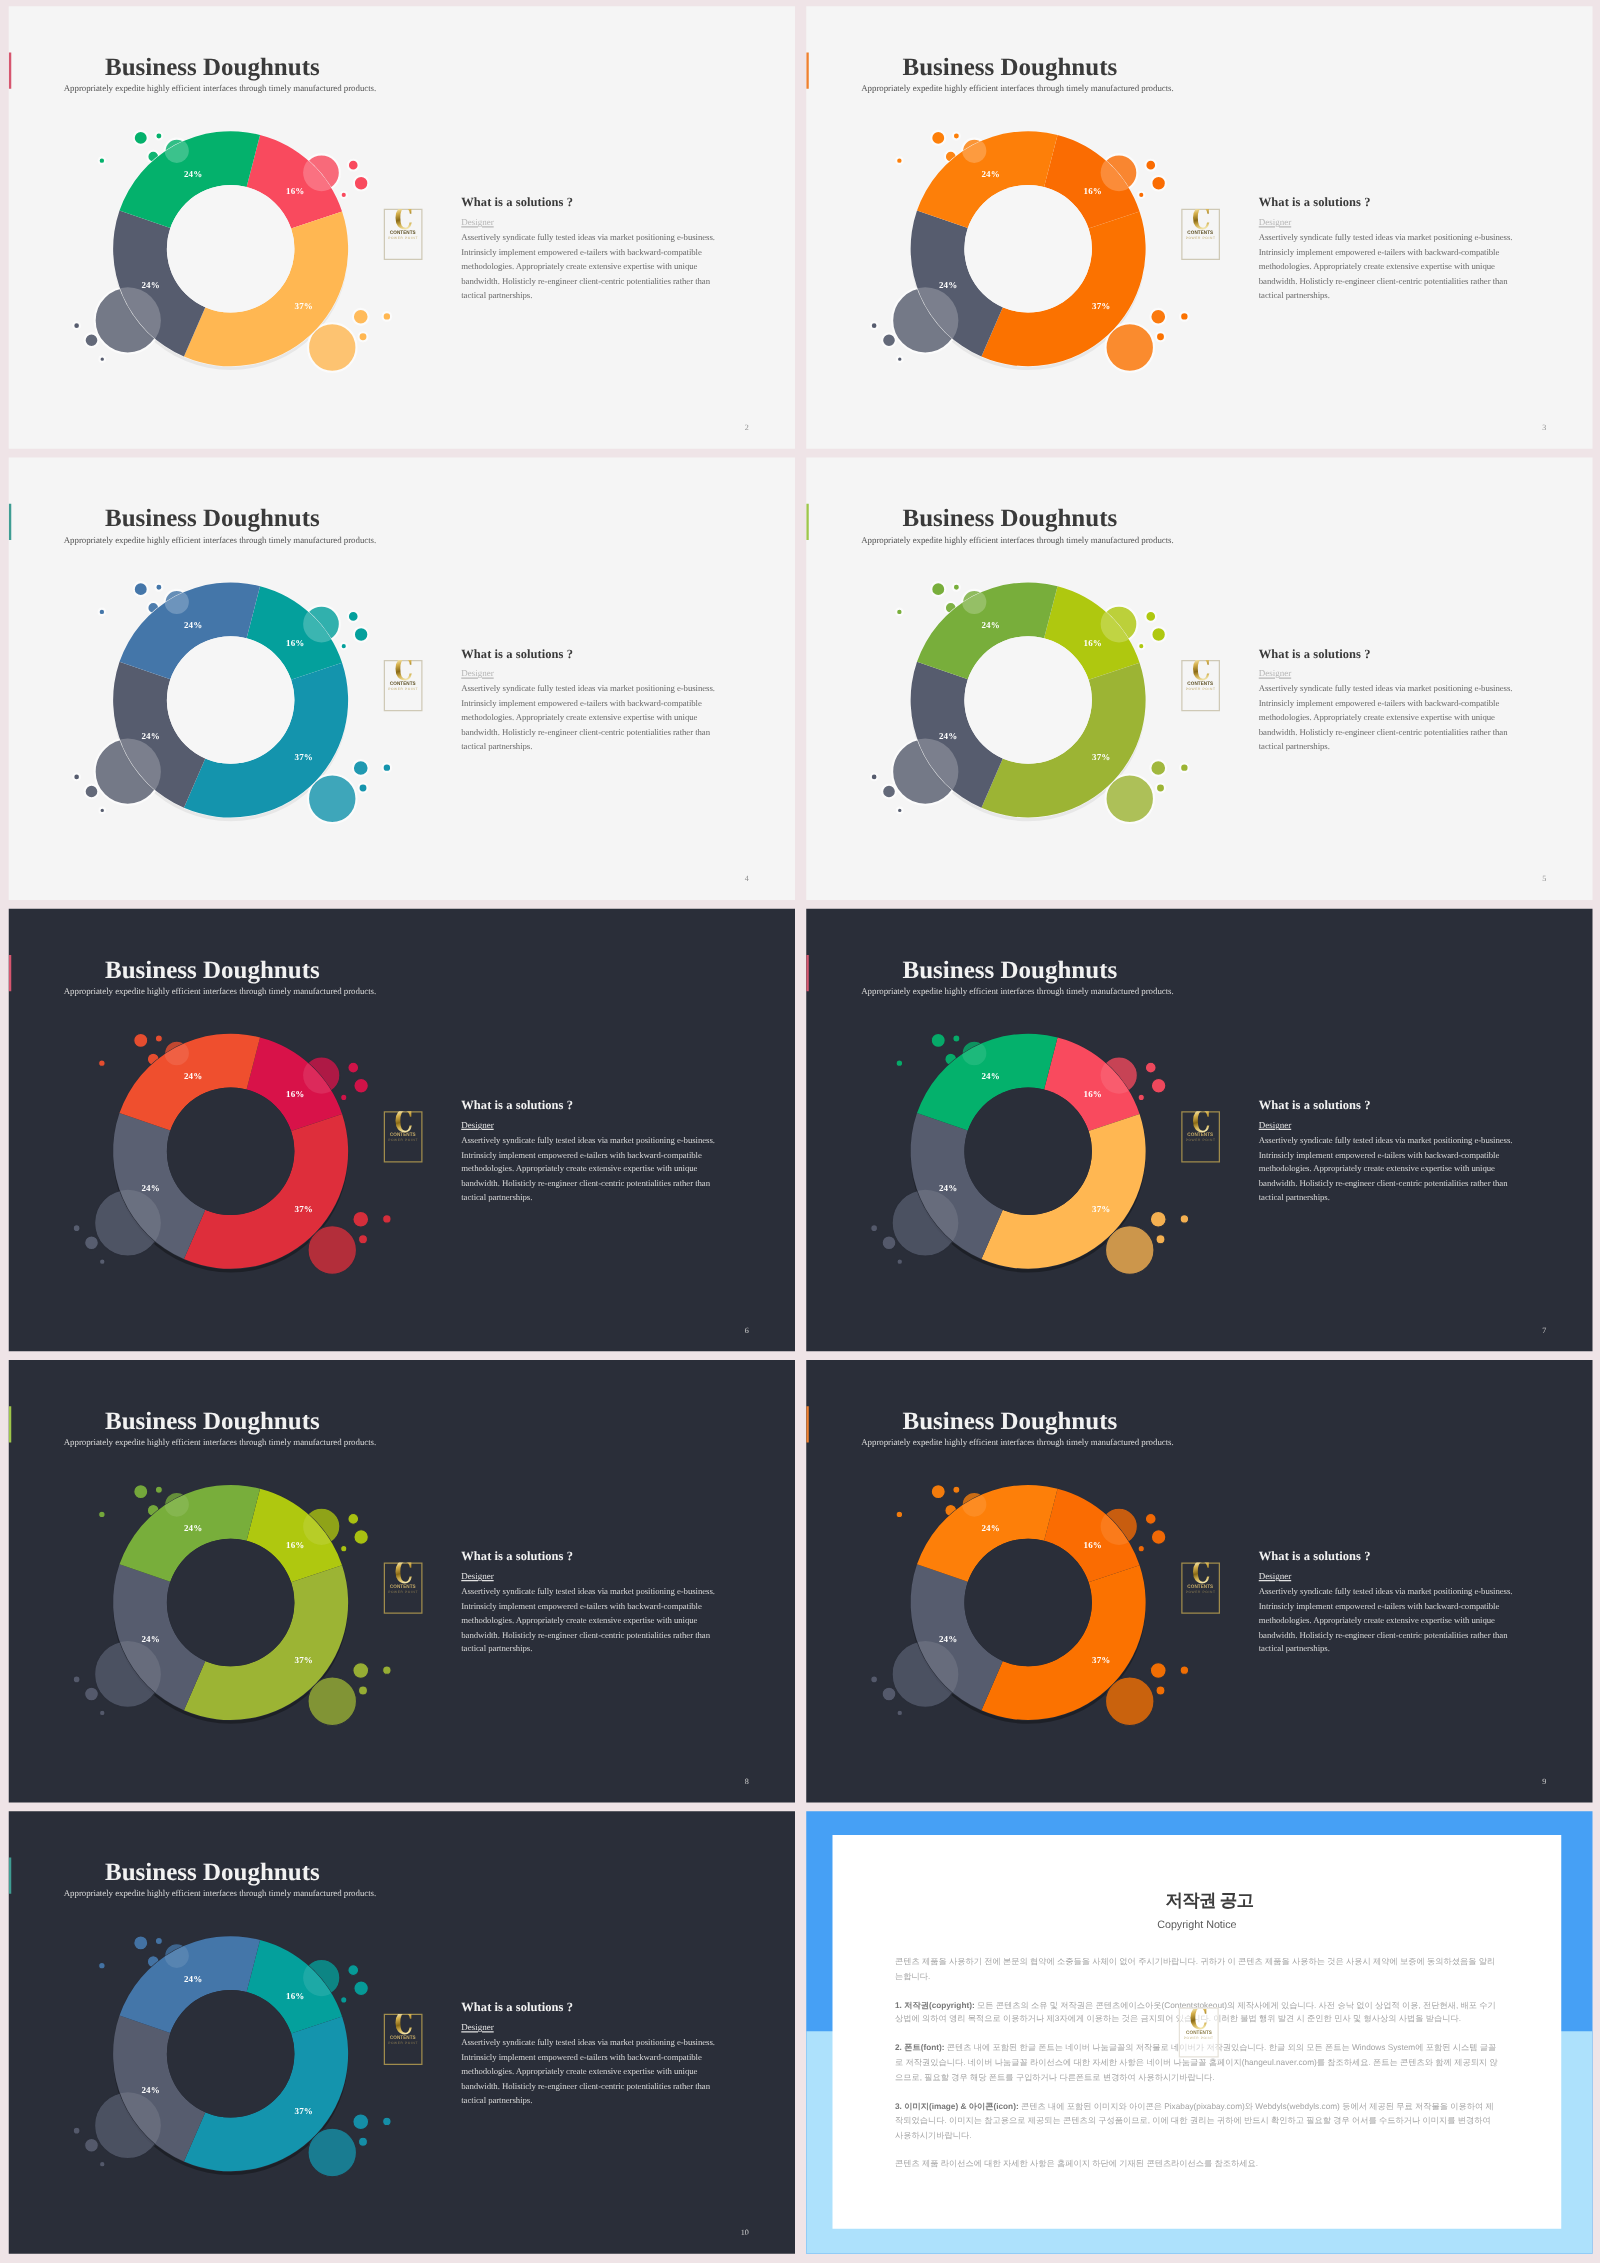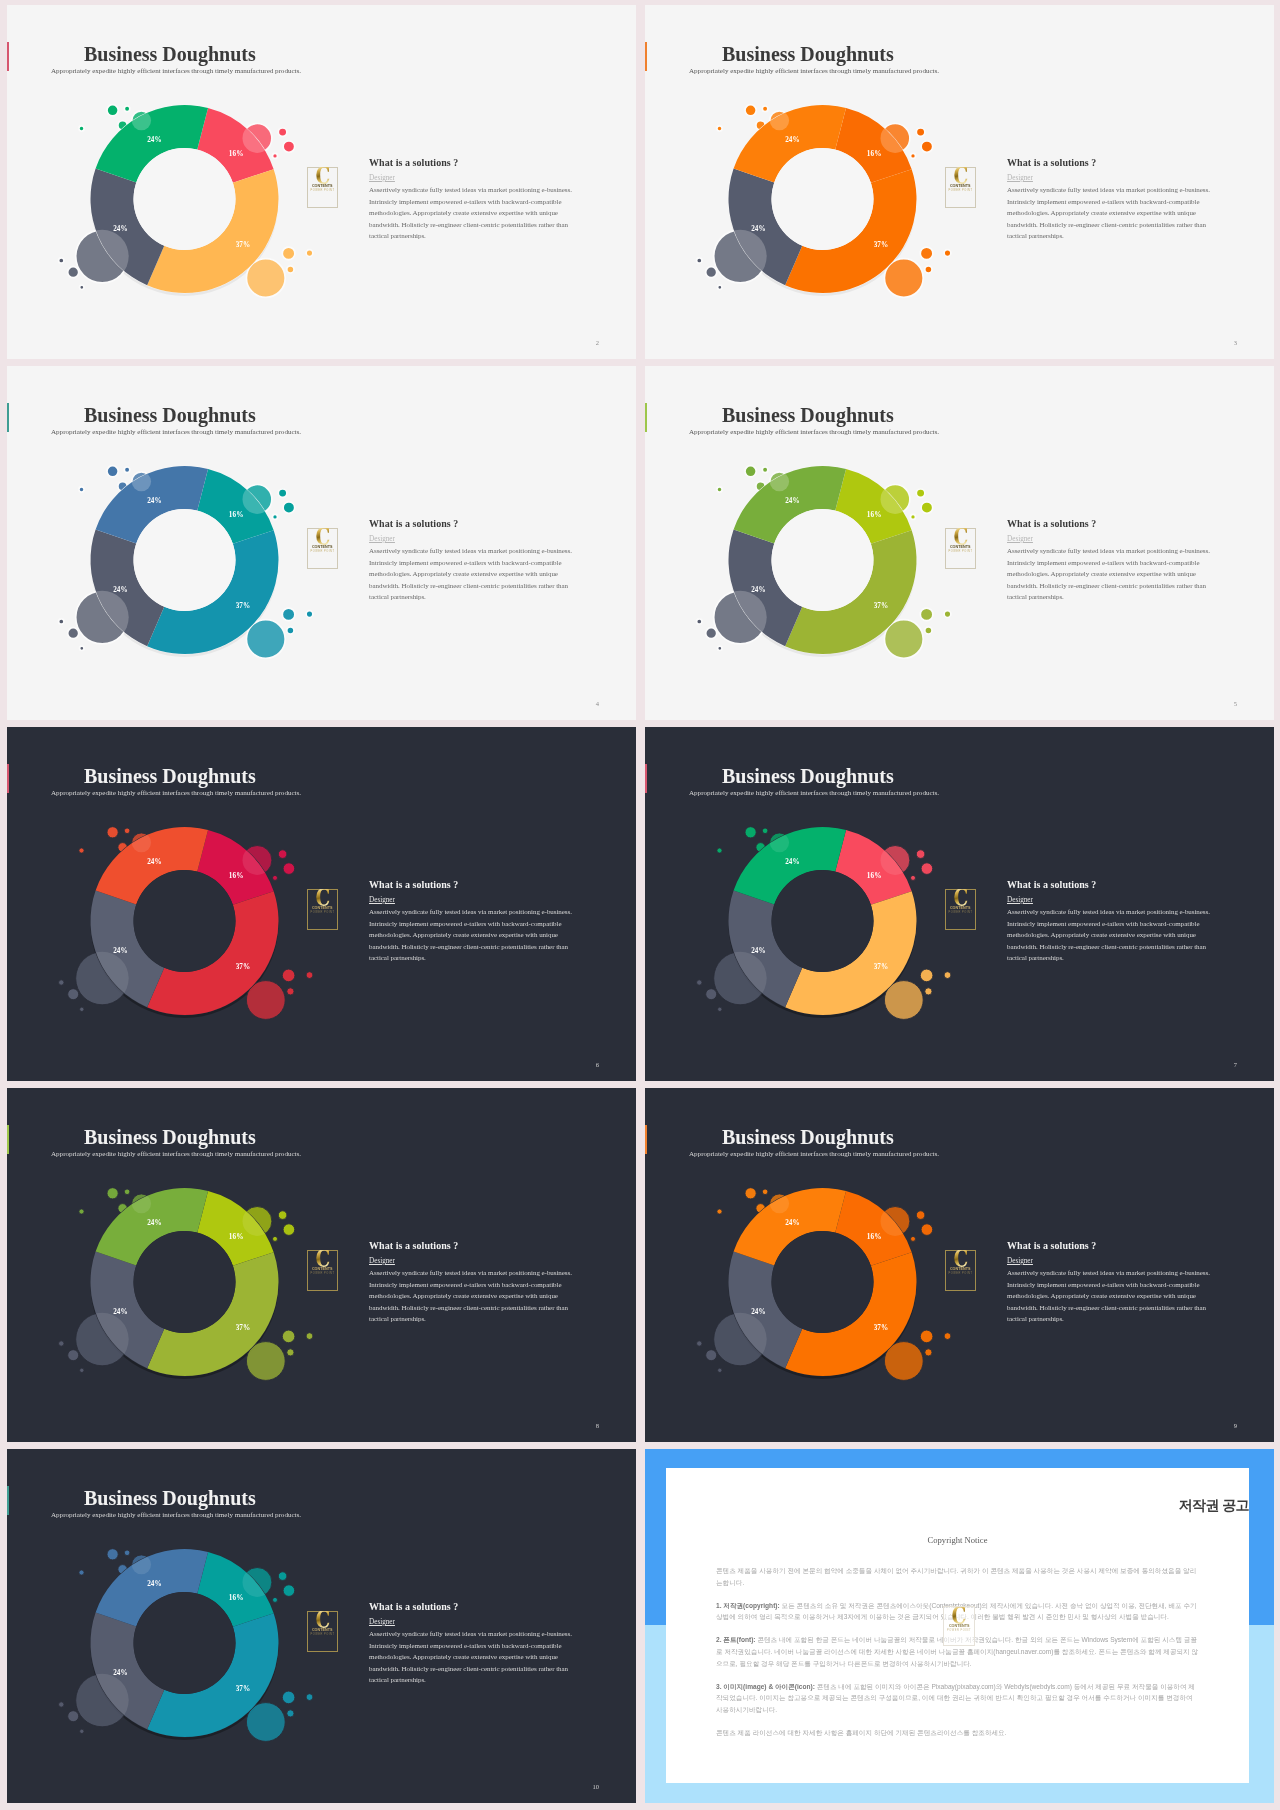--- a/index.html
+++ b/index.html
@@ -41,22 +41,22 @@
   .info p{font-family:"Liberation Serif",serif;font-size:7.0px;line-height:11.55px;margin-top:1px;letter-spacing:-0.05px;}
   .info p .bl{display:block;white-space:nowrap;}
   .light .info h3{color:#3a3a3a;} .light .info .role{color:#b6b6b6;} .light .info p{color:#6a6a6a;}
   .dark .info h3{color:#f2f2f2;} .dark .info .role{color:#e2e2e2;} .dark .info p{color:#d7d7d7;}
   .pgnum{position:absolute;right:37px;bottom:13px;font-family:"Liberation Serif",serif;font-size:6.5px;}
   .light .pgnum{color:#8d8d8d;} .dark .pgnum{color:#cfcfcf;}
   
   .cslide{background:#46a0f5;}
   .cslide .lower{position:absolute;left:0;bottom:0;width:100%;height:178px;background:#ade1fc;}
   .cnote{position:absolute;left:21px;top:19px;width:583px;height:315px;background:#fff;}
-  .cnote h2{text-align:right;font-family:"Liberation Sans",sans-serif;font-weight:700;font-size:14px;color:#3c3c3c;margin-top:29px;letter-spacing:-0.6px;padding-left:20px;}
-  .cnote .en{text-align:center;font-family:Liberation Serif, serif;font-size:8.6px;color:#5a5a5a;margin-top:20px;}
+  .cnote h2{text-align:center;font-family:"Liberation Sans",sans-serif;font-weight:700;font-size:14px;color:#3c3c3c;margin-top:44px;letter-spacing:-0.6px;padding-left:20px;}
+  .cnote .en{text-align:center;font-family:Liberation Sans, sans-serif;font-size:8.6px;color:#5a5a5a;margin-top:4px;}
   .cnote .body{margin:20px 50px 0 50px;font-family:"Liberation Sans",sans-serif;font-size:6.6px;line-height:11.8px;color:#a3a3a3;}
   .cnote .body p{margin-bottom:11px;}
   .cnote .body b{color:#777;font-weight:700;}
   .cwm{position:absolute;left:277px;top:138px;width:32px;height:40px;
        display:flex;flex-direction:column;align-items:center;justify-content:flex-start;
        border:1px solid #e6e2d9;background:rgba(255,255,255,.50);}
   .cwm .wl{font-family:"DejaVu Serif",serif;font-weight:700;font-size:30px;line-height:22px;margin-top:-2px;
        transform:scaleX(0.62) scaleY(0.82);
        background:linear-gradient(168deg,#f7efc6 0%,#d7b24e 20%,#8a6a16 46%,#cfae4c 64%,#f4e7ad 84%,#8d6e1e 100%);
        -webkit-background-clip:text;background-clip:text;color:transparent;}

